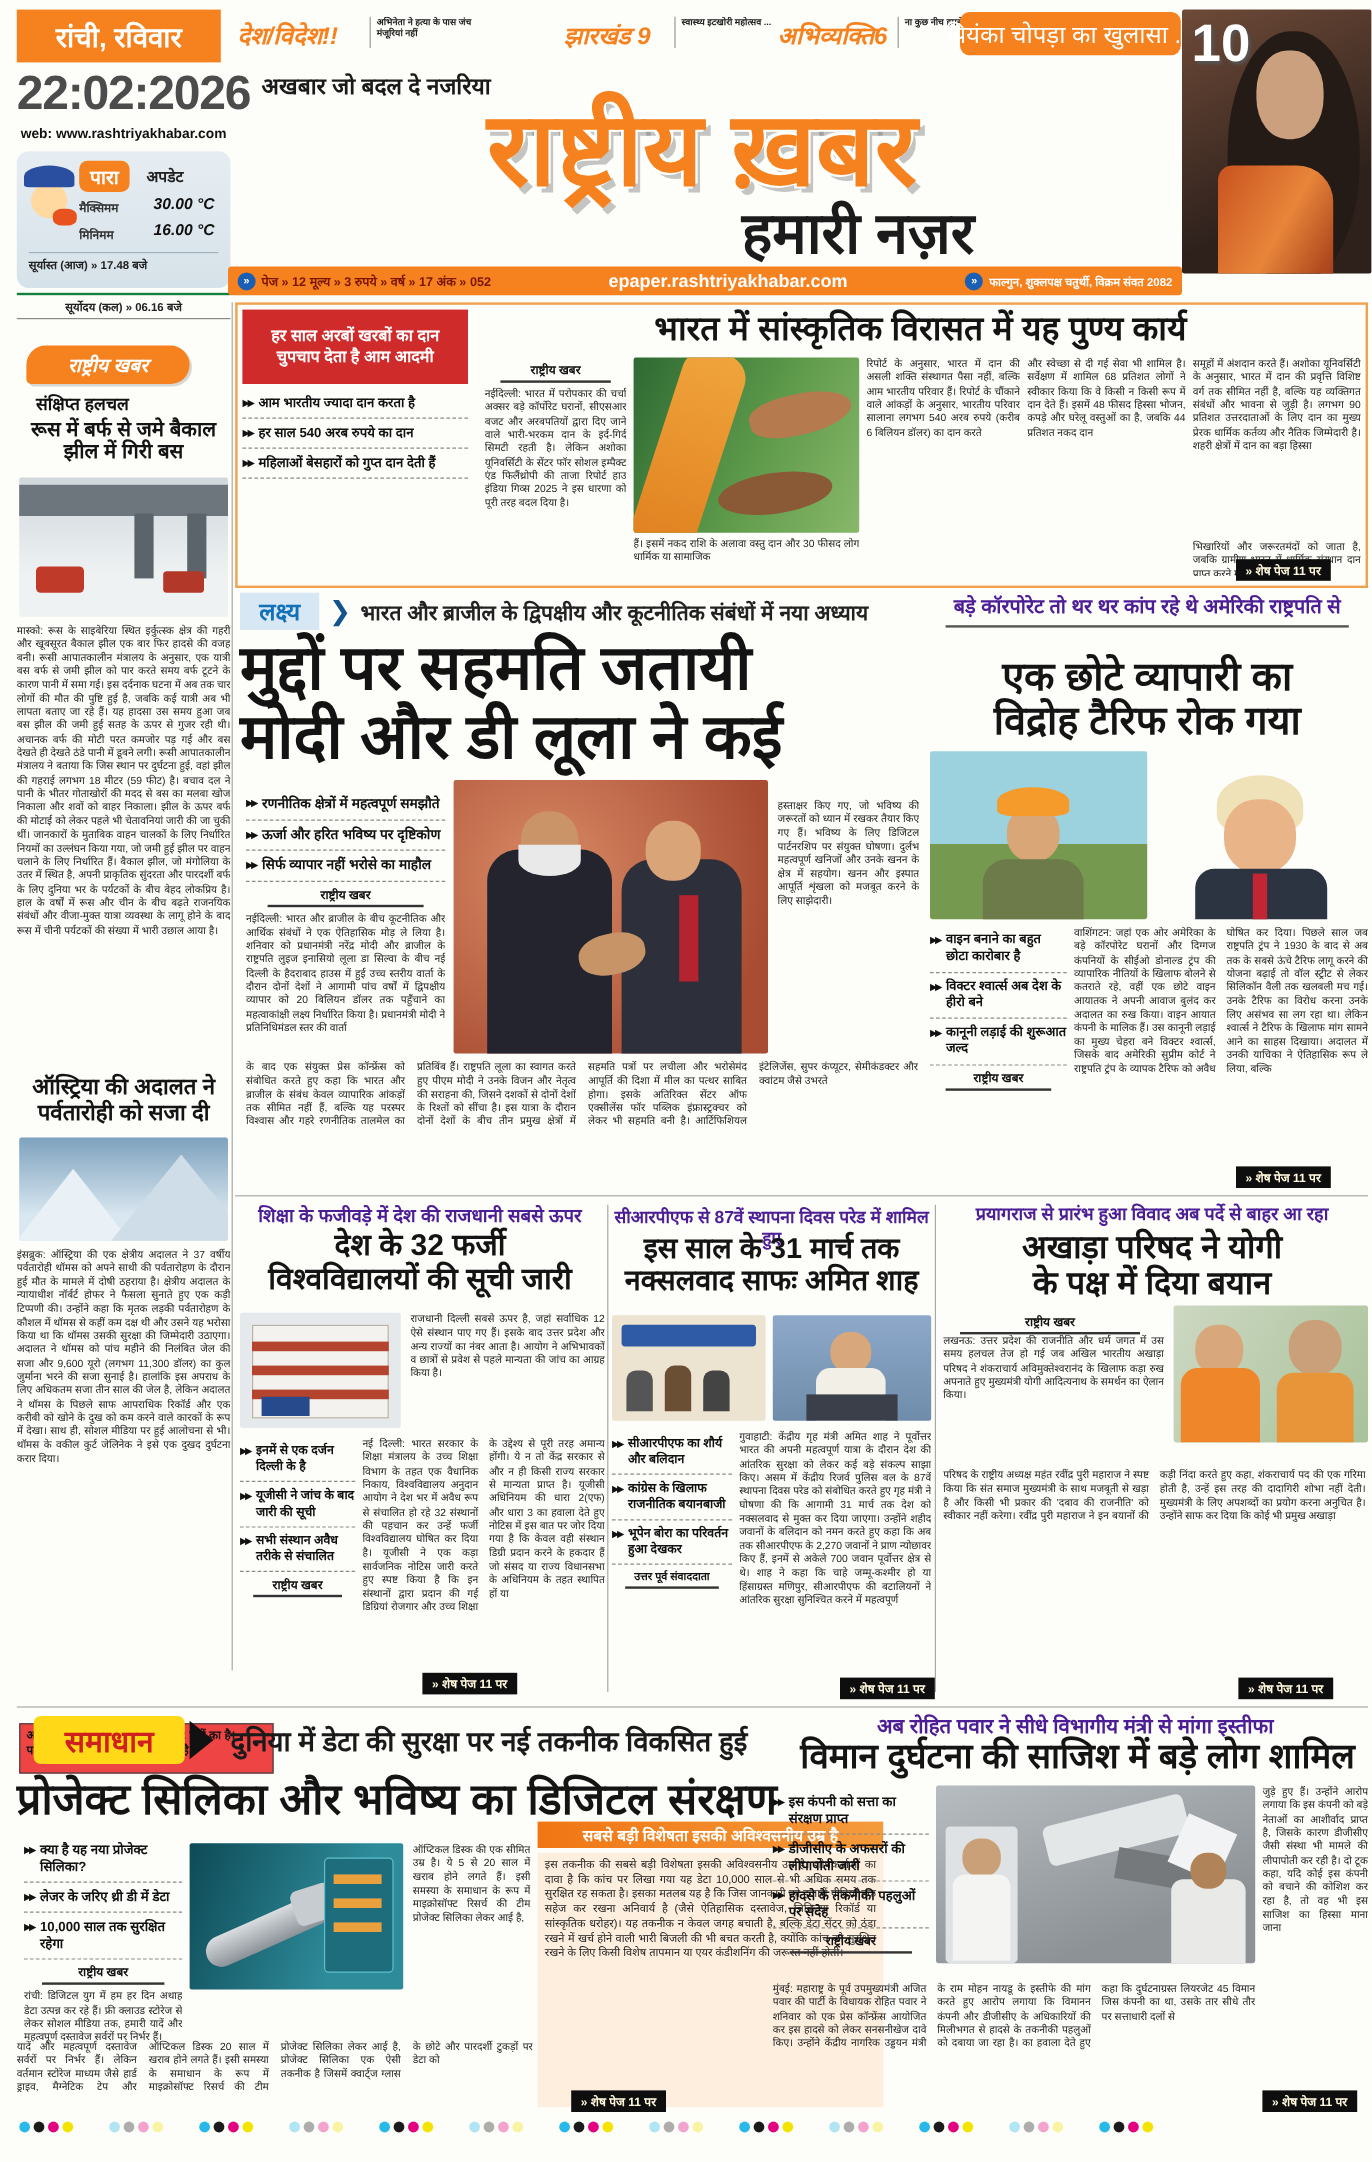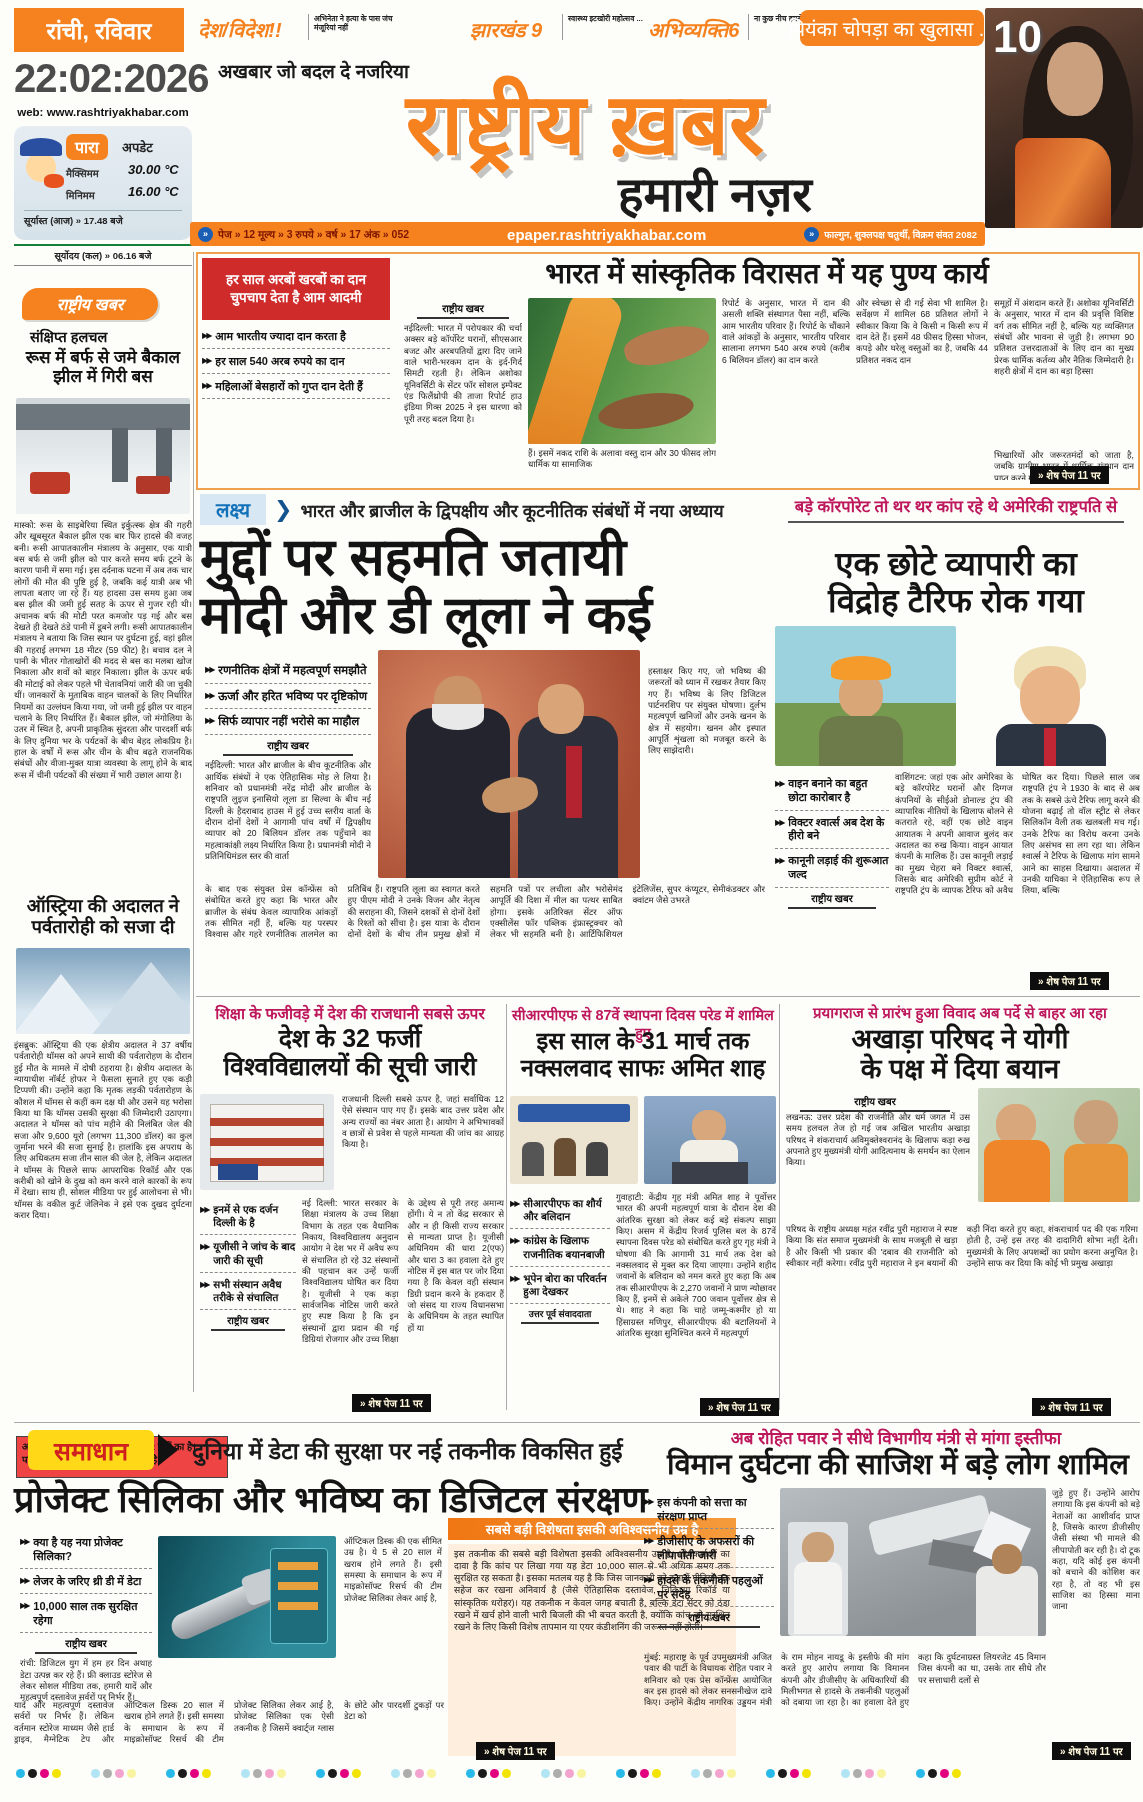--- a/index.html
+++ b/index.html
@@ -5,21 +5,21 @@
   *{margin:0;padding:0;box-sizing:border-box}
   html,body{width:1143px;height:1802px}
   body{position:relative;background:#fdfdfa;font-family:"Liberation Sans","DejaVu Sans",sans-serif;color:#1c1c1c;overflow:hidden}
   .abs{position:absolute}
   .orange{background:#f5821f}
   .body{font-size:8.6px;line-height:1.32;text-align:justify;color:#222;overflow:hidden}
   .cols2{column-count:2;column-gap:9px}
   .cols3{column-count:3;column-gap:9px}
   .cols4{column-count:4;column-gap:10px}
   .hl{font-weight:bold;color:#141414;text-align:center;line-height:1.12}
-  .kick{font-weight:bold;color:#be185d;text-align:center;line-height:1.25}
+  .kick{font-weight:bold;color:#4c1d95;text-align:center;line-height:1.25}
   .src{font-size:10px;font-weight:bold;text-align:center;color:#111;border-bottom:2px solid #333;width:78%;margin:3px auto 4px;padding-bottom:2px}
   .bullet{display:flex;gap:5px;font-weight:bold;border-bottom:1px dashed #8a8a8a;padding:5px 0;font-size:11px;line-height:1.28;color:#111;align-items:flex-start}
   .ba{font-size:8px;margin-top:2px;color:#111;letter-spacing:-2px;flex:0 0 auto}
   .more-tag{position:absolute;background:#0e0e0e;color:#fff8dc;font-weight:bold;font-size:10px;padding:2px 8px;white-space:nowrap;z-index:5}
   .ph{position:absolute;overflow:hidden;border-radius:2px}
   .ph span{position:absolute;display:block}
   .rule{position:absolute;background:#a9a9a9}
   .dotgrp{display:inline-flex;gap:3px;margin-right:30px}
   .dotgrp:nth-child(even){opacity:.35}
   .dot{width:9px;height:9px;border-radius:50%;display:inline-block}

